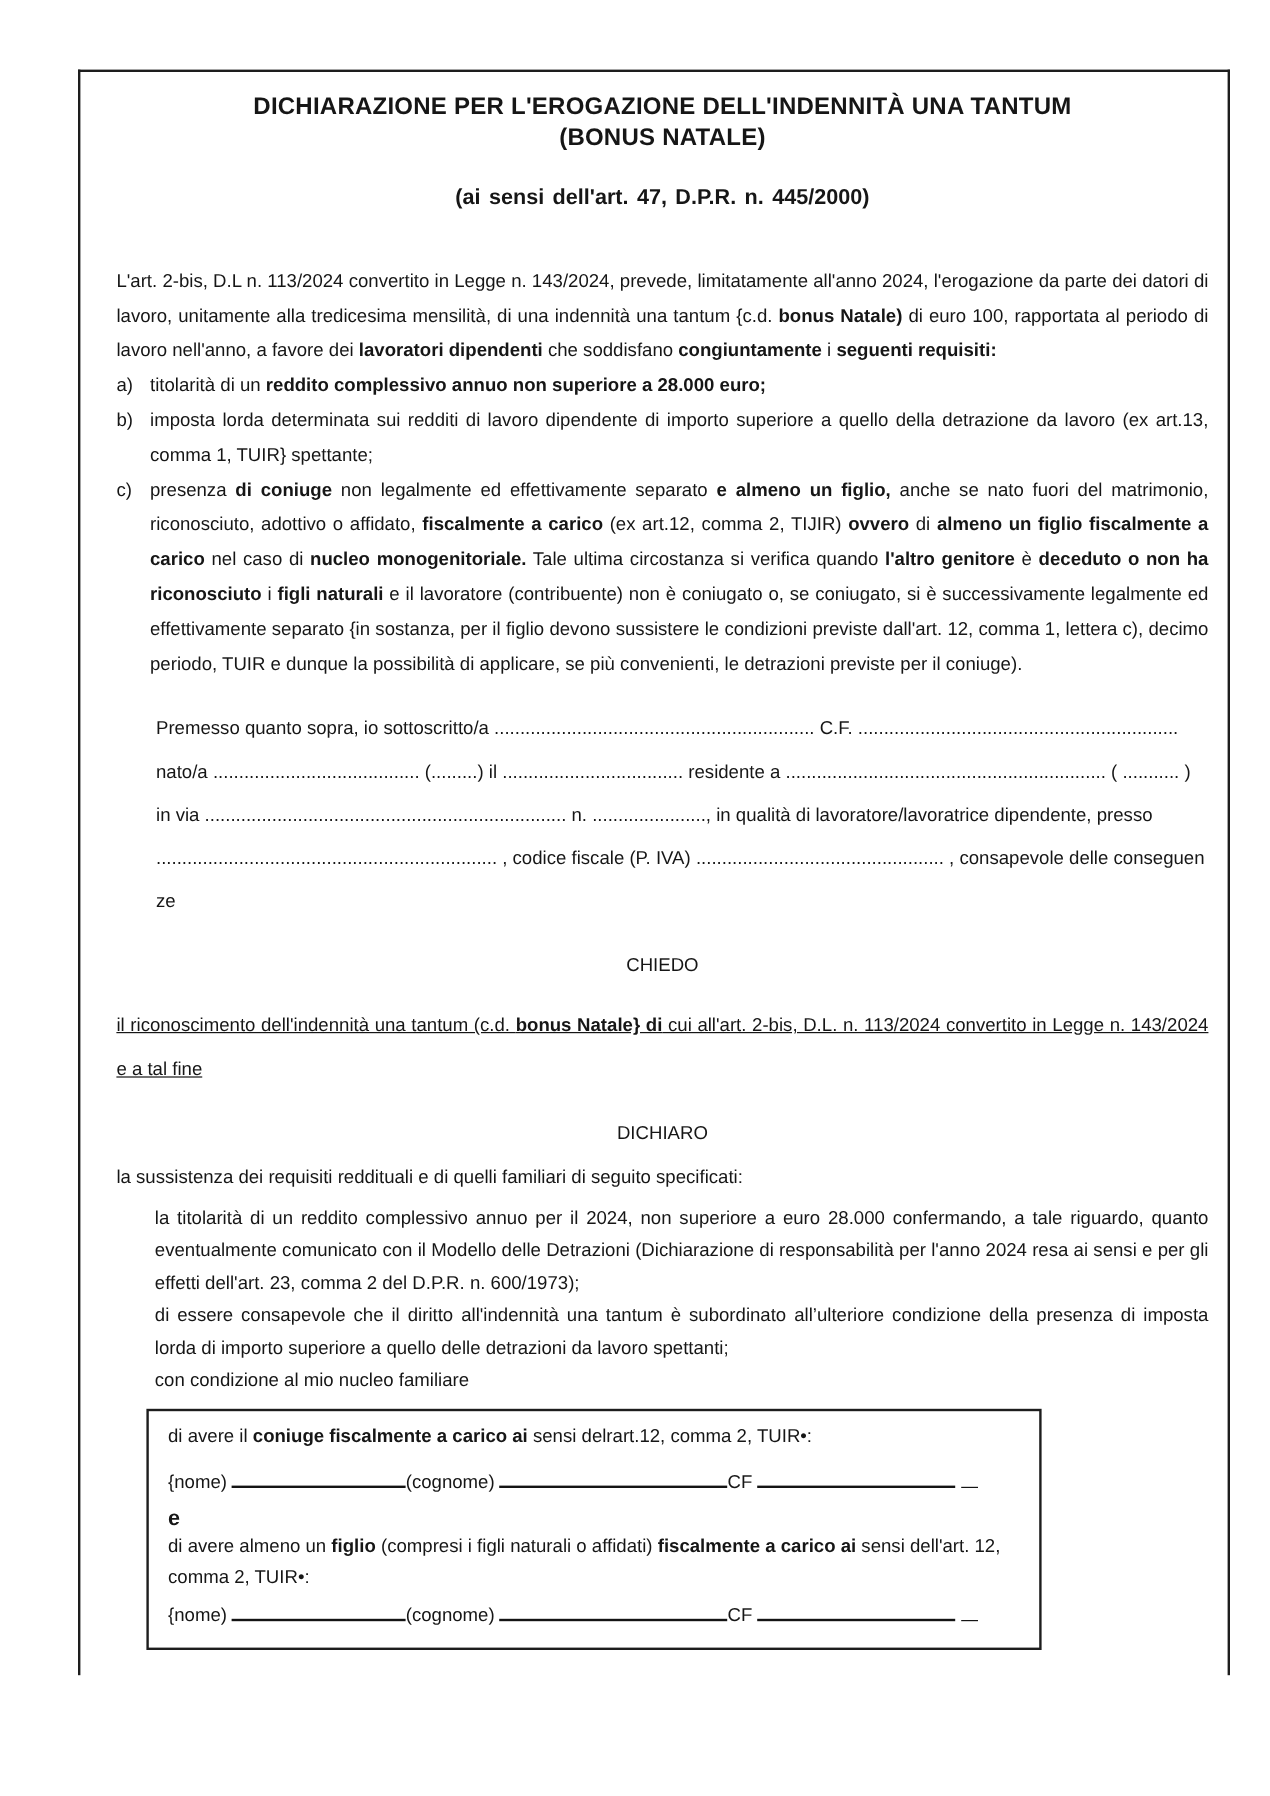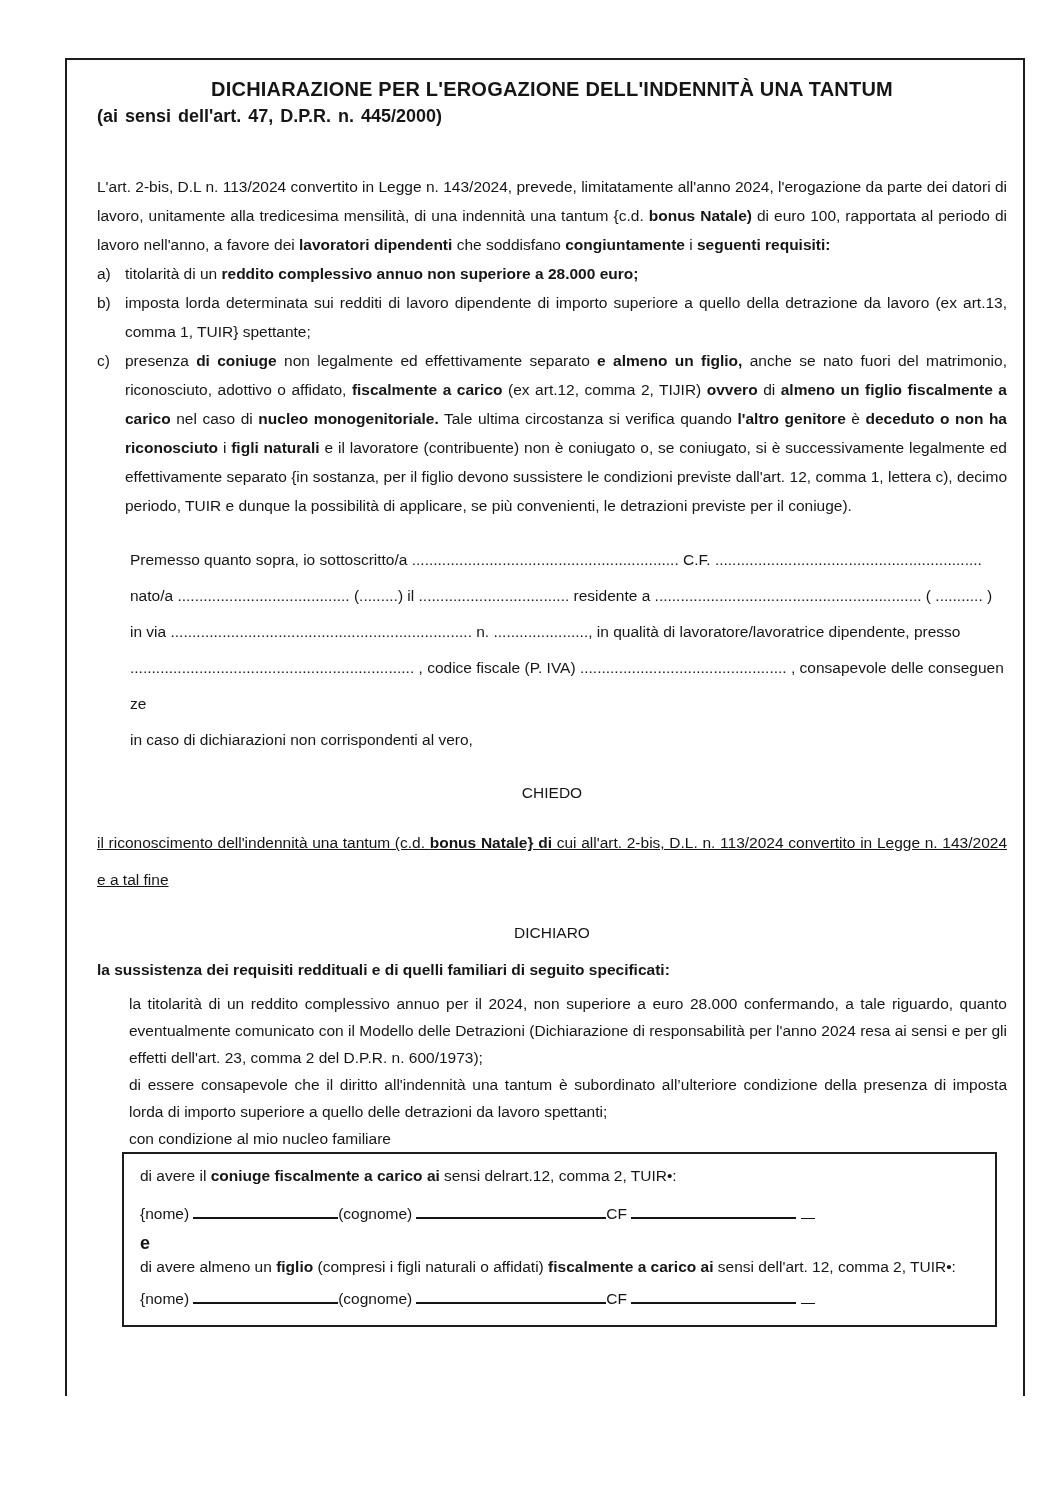--- a/index.html
+++ b/index.html
@@ -12,56 +12,57 @@
     position:absolute;left:65px;top:58px;width:960px;height:1338px;
     box-sizing:border-box;
     border-top:2px solid #1d1d1d;border-left:2px solid #1d1d1d;border-right:2px solid #1d1d1d;
     padding:14px 16px 0 30px;
   }
   .doc-title{
     margin-top:2px;text-align:center;font-weight:bold;font-size:20px;line-height:26px;
     letter-spacing:.2px;
   }
   .doc-subtitle{
-    margin-top:2px;text-align:left;font-weight:bold;font-size:18px;line-height:24px;
+    margin-top:24px;text-align:center;font-weight:bold;font-size:18px;line-height:24px;
     word-spacing:2px;
   }
   .para{font-size:15.5px;line-height:29px;text-align:justify;}
   .intro{margin-top:44px;}
   .req-list{margin-top:0;}
   .req{position:relative;padding-left:28px;font-size:15.5px;line-height:29px;text-align:justify;}
   .req .lbl{position:absolute;left:0;top:0;}
   .premesso{margin-top:22px;font-size:15.5px;line-height:36px;margin-left:33px;}
   .premesso .pline{white-space:normal;word-break:break-all;}
   .sec-head{margin-top:26px;text-align:center;font-weight:normal;font-size:15.5px;}
   .chiedo-para{margin-top:22px;font-size:15.5px;line-height:37px;text-align:justify;text-decoration:underline;}
-  .dichiaro-lead{margin-top:16px;font-weight:bold;font-size:15.5px;line-height:24px;}
+  .dichiaro-lead{margin-top:16px;font-weight:normal;font-size:15.5px;line-height:24px;}
   .dichiaro-items{margin-top:8px;padding-left:32px;font-size:15.5px;line-height:27px;text-align:justify;}
   .family-box{
-    margin-left:25px;width:875px;box-sizing:border-box;
+    margin-top:10px;margin-left:25px;width:746px;box-sizing:border-box;
     border:2px solid #1d1d1d;padding:9px 16px 13px 16px;
   }
   .box-para{font-size:15.5px;line-height:26px;text-align:left;}
   .fill-row{margin-top:12px;font-size:15.5px;line-height:26px;white-space:nowrap;}
   .blank{display:inline-block;border-bottom:2px solid #141414;height:15px;vertical-align:baseline;}
   .blank.w1{width:145px;margin-left:4px;}
   .blank.w2{width:190px;margin-left:4px;}
   .blank.w3{width:165px;margin-left:4px;}
   .blank.w4{width:14px;margin-left:5px;border-bottom-width:1px;}
   .e-word{margin-top:5px;font-weight:bold;font-size:18px;line-height:22px;}
   .bold{font-weight:bold;}
   [data-bind-runs]{}
 </style>
 </head>
 <body>
 
 <div class="sheet">
 
   <div class="doc-title">
     <div data-bind="header.title_line1">DICHIARAZIONE PER L'EROGAZIONE DELL'INDENNITÀ UNA TANTUM</div>
+    <div data-bind="header.title_line2">(BONUS NATALE)</div>
   </div>
 
   <div class="doc-subtitle" data-bind="header.subtitle">(ai  sensi dell'art. 47, D.P.R. n. 445/2000)</div>
 
   <div class="para intro" data-bind-runs="intro.runs"><span>L'art. 2-bis, D.L  n. 113/2024 convertito in Legge n.  143/2024, prevede, limitatamente all'anno 2024, l'erogazione da parte dei datori di lavoro, unitamente alla tredicesima mensilità, di  una indennità una tantum {c.d. </span><span class="bold">bonus  Natale)</span><span> di euro 100, rapportata al periodo di lavoro nell'anno, a favore dei </span><span class="bold">lavoratori dipendenti</span><span> che soddisfano </span><span class="bold">congiuntamente</span><span> i </span><span class="bold">seguenti requisiti:</span></div>
 
   <div class="req-list">
     <div class="req">
       <span class="lbl" data-bind="requisiti.0.label">a)</span>
       <span data-bind-runs="requisiti.0.runs"><span>titolarità di un </span><span class="bold">reddito complessivo annuo non superiore a 28.000 euro;</span></span>
@@ -74,21 +75,20 @@
       <span class="lbl" data-bind="requisiti.2.label">c)</span>
       <span data-bind-runs="requisiti.2.runs"><span>presenza </span><span class="bold">di coniuge</span><span> non legalmente ed effettivamente separato </span><span class="bold">e almeno un figlio,</span><span> anche se nato fuori del matrimonio, riconosciuto, adottivo o affidato, </span><span class="bold">fiscalmente a carico</span><span> (ex art.12, comma 2, TIJIR) </span><span class="bold">ovvero</span><span> di </span><span class="bold">almeno un figlio fiscalmente a carico</span><span> nel caso di </span><span class="bold">nucleo monogenitoriale.</span><span> Tale ultima circostanza si verifica quando </span><span class="bold">l'altro genitore</span><span> è </span><span class="bold">deceduto o non ha riconosciuto</span><span> i </span><span class="bold">figli naturali</span><span> e il lavoratore (contribuente) non è coniugato o, se coniugato, si è successivamente legalmente ed effettivamente separato {in sostanza, per  il figlio devono sussistere le condizioni previste dall'art. 12,  comma 1, lettera c), decimo periodo, TUIR e dunque la possibilità di applicare, se più convenienti, le detrazioni previste per il coniuge).</span></span>
     </div>
   </div>
 
   <div class="premesso">
     <div class="pline" data-bind="premesso.line1">Premesso quanto sopra, io sottoscritto/a .............................................................. C.F. ..............................................................</div>
     <div class="pline" data-bind="premesso.line2">nato/a ........................................ (.........) il  ................................... residente a .............................................................. ( ........... )</div>
     <div class="pline" data-bind="premesso.line3">in via ...................................................................... n. ......................, in qualità di lavoratore/lavoratrice dipendente, presso</div>
     <div class="pline" data-bind="premesso.line4">.................................................................. , codice fiscale (P. IVA) ................................................ ,  consapevole delle conseguenze</div>
-    <div class="pline" data-bind="premesso.line5">in caso di dichiarazioni non corrispondenti al vero,</div>
   </div>
 
   <div class="sec-head" data-bind="chiedo.heading">CHIEDO</div>
 
   <div class="chiedo-para" data-bind-runs="chiedo.runs"><span>il riconoscimento dell'indennità una tantum (c.d. </span><span class="bold">bonus Natale} di</span><span> cui all'art. 2-bis, D.L. n.  113/2024 convertito in Legge n. 143/2024 e a tal fine</span></div>
 
   <div class="sec-head" data-bind="dichiaro.heading">DICHIARO</div>
 
   <div class="dichiaro-lead" data-bind="dichiaro.lead">la sussistenza dei  requisiti reddituali e  di quelli familiari di seguito specificati:</div>
 

